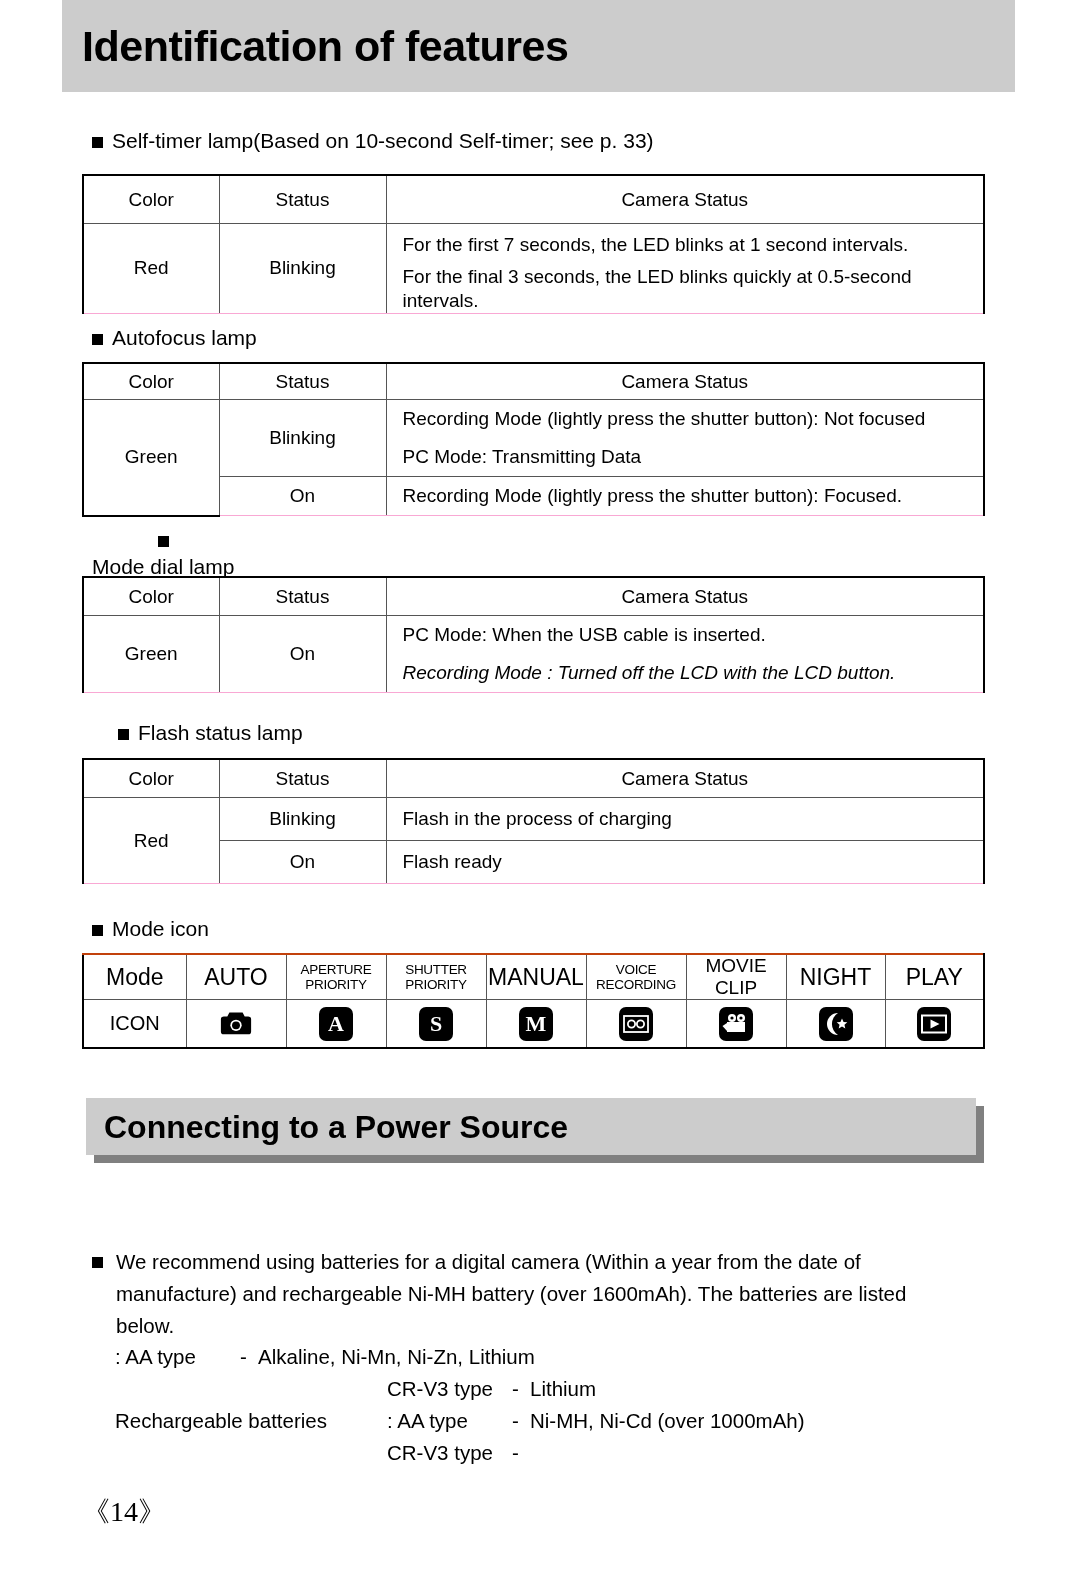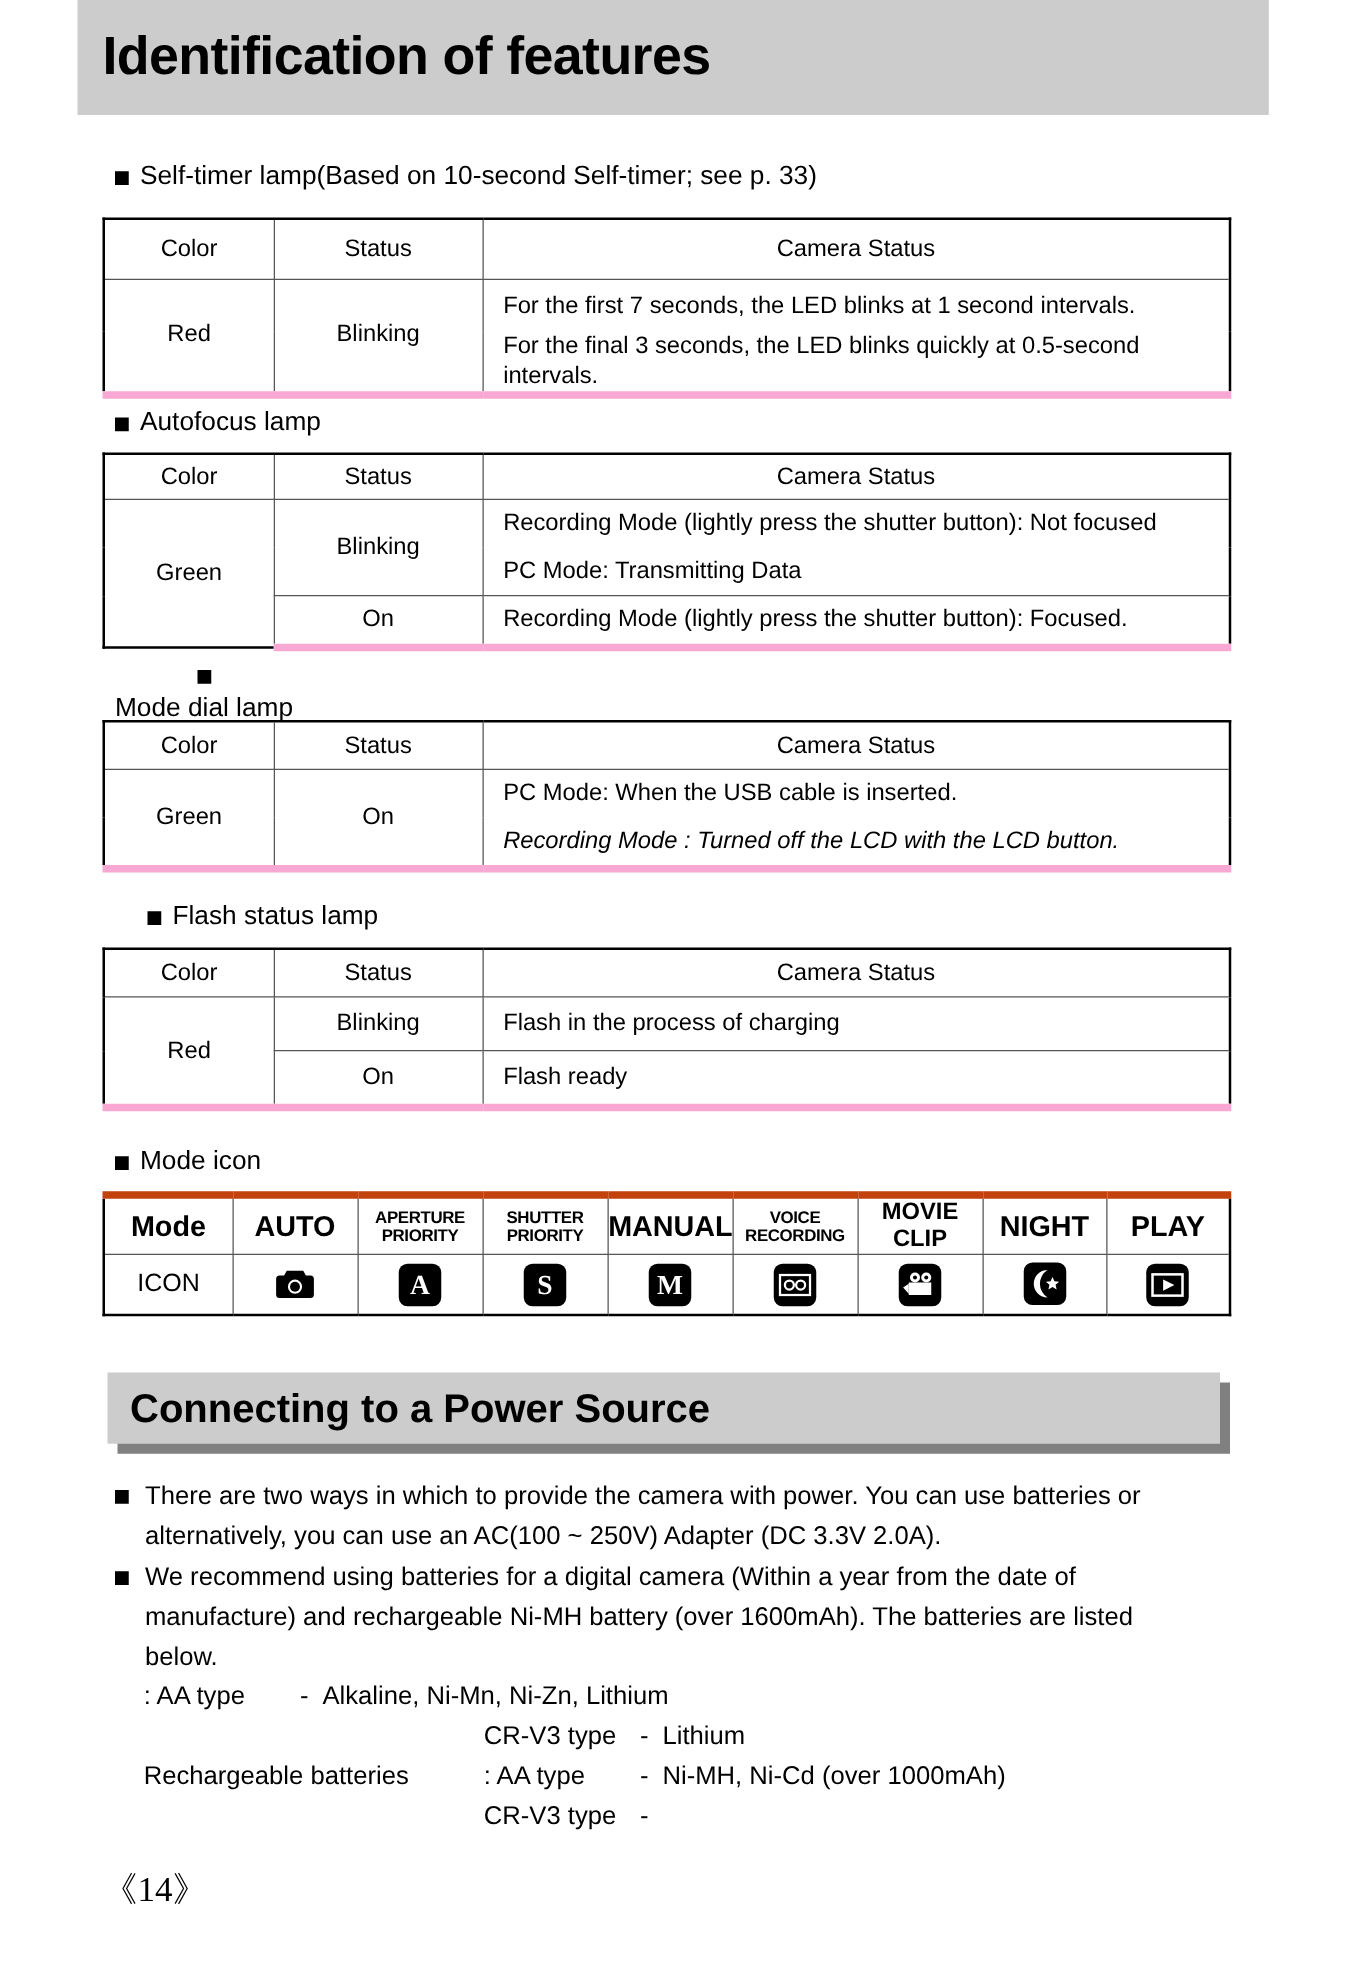--- a/index.html
+++ b/index.html
@@ -74,21 +74,21 @@
     font-size: 19px;
   }
   table.lamp td {
     border: 1px solid #555;
     padding: 0 8px;
     text-align: center;
     vertical-align: middle;
     line-height: 1.25;
   }
   table.lamp .outer-t { border-top: 2px solid #000; }
-  table.lamp .outer-b { border-bottom: 6px solid #f9a8d4; }
+  table.lamp .outer-b { border-bottom: 1px solid #f9a8d4; }
   table.lamp .outer-l { border-left: 2px solid #000; }
   table.lamp .outer-r { border-right: 2px solid #000; }
   table.lamp td.desc {
     text-align: left;
     padding-left: 16px;
   }
   col.c-color { width: 136px; }
   col.c-status { width: 167px; }
   col.c-camera { width: 598px; }
 
@@ -102,21 +102,21 @@
     table-layout: fixed;
   }
   table.modetable td {
     border: 1px solid #555;
     text-align: center;
     vertical-align: middle;
     padding: 0;
   }
   table.modetable tr.row-mode td { height: 43px; font-size: 23px; }
   table.modetable tr.row-icon td { height: 47px; }
-  table.modetable td.outer-t { border-top: 6px solid #c2410c; font-weight: bold; }
+  table.modetable td.outer-t { border-top: 2px solid #c2410c; }
   table.modetable td.outer-b { border-bottom: 2px solid #000; }
   table.modetable td.outer-l { border-left: 2px solid #000; }
   table.modetable td.outer-r { border-right: 2px solid #000; }
   td.m-small { font-size: 13.5px !important; letter-spacing: -0.3px; }
   .icon-box {
     display: inline-flex;
     align-items: center;
     justify-content: center;
     width: 34px;
     height: 34px;
@@ -437,24 +437,20 @@
     </tbody>
   </table>
 
   <div class="sec-heading-wrap">
     <div class="sec-heading-shadow"></div>
     <div class="sec-heading-bar">
       <span>Connecting to a Power Source</span>
     </div>
   </div>
 
-  <div class="para" style="left:92px; top:1181px;">
-    <span class="bullet-sq"></span>
-    <span class="ptext">There are two ways in which to provide the camera with power. You can use batteries or alternatively, you can use an AC(100 ~ 250V) Adapter (DC 3.3V 2.0A).</span>
-  </div>
 
   <div class="para" style="left:92px; top:1246px;">
     <span class="bullet-sq"></span>
     <span class="ptext">We recommend using batteries for a digital camera (Within a year from the date of manufacture) and rechargeable Ni-MH battery (over 1600mAh). The batteries are listed below.</span>
   </div>
 
   <div class="batt">
     <div class="batt-row">
       <div class="batt-c2">: AA type</div>
       <div class="batt-c3">-</div>

